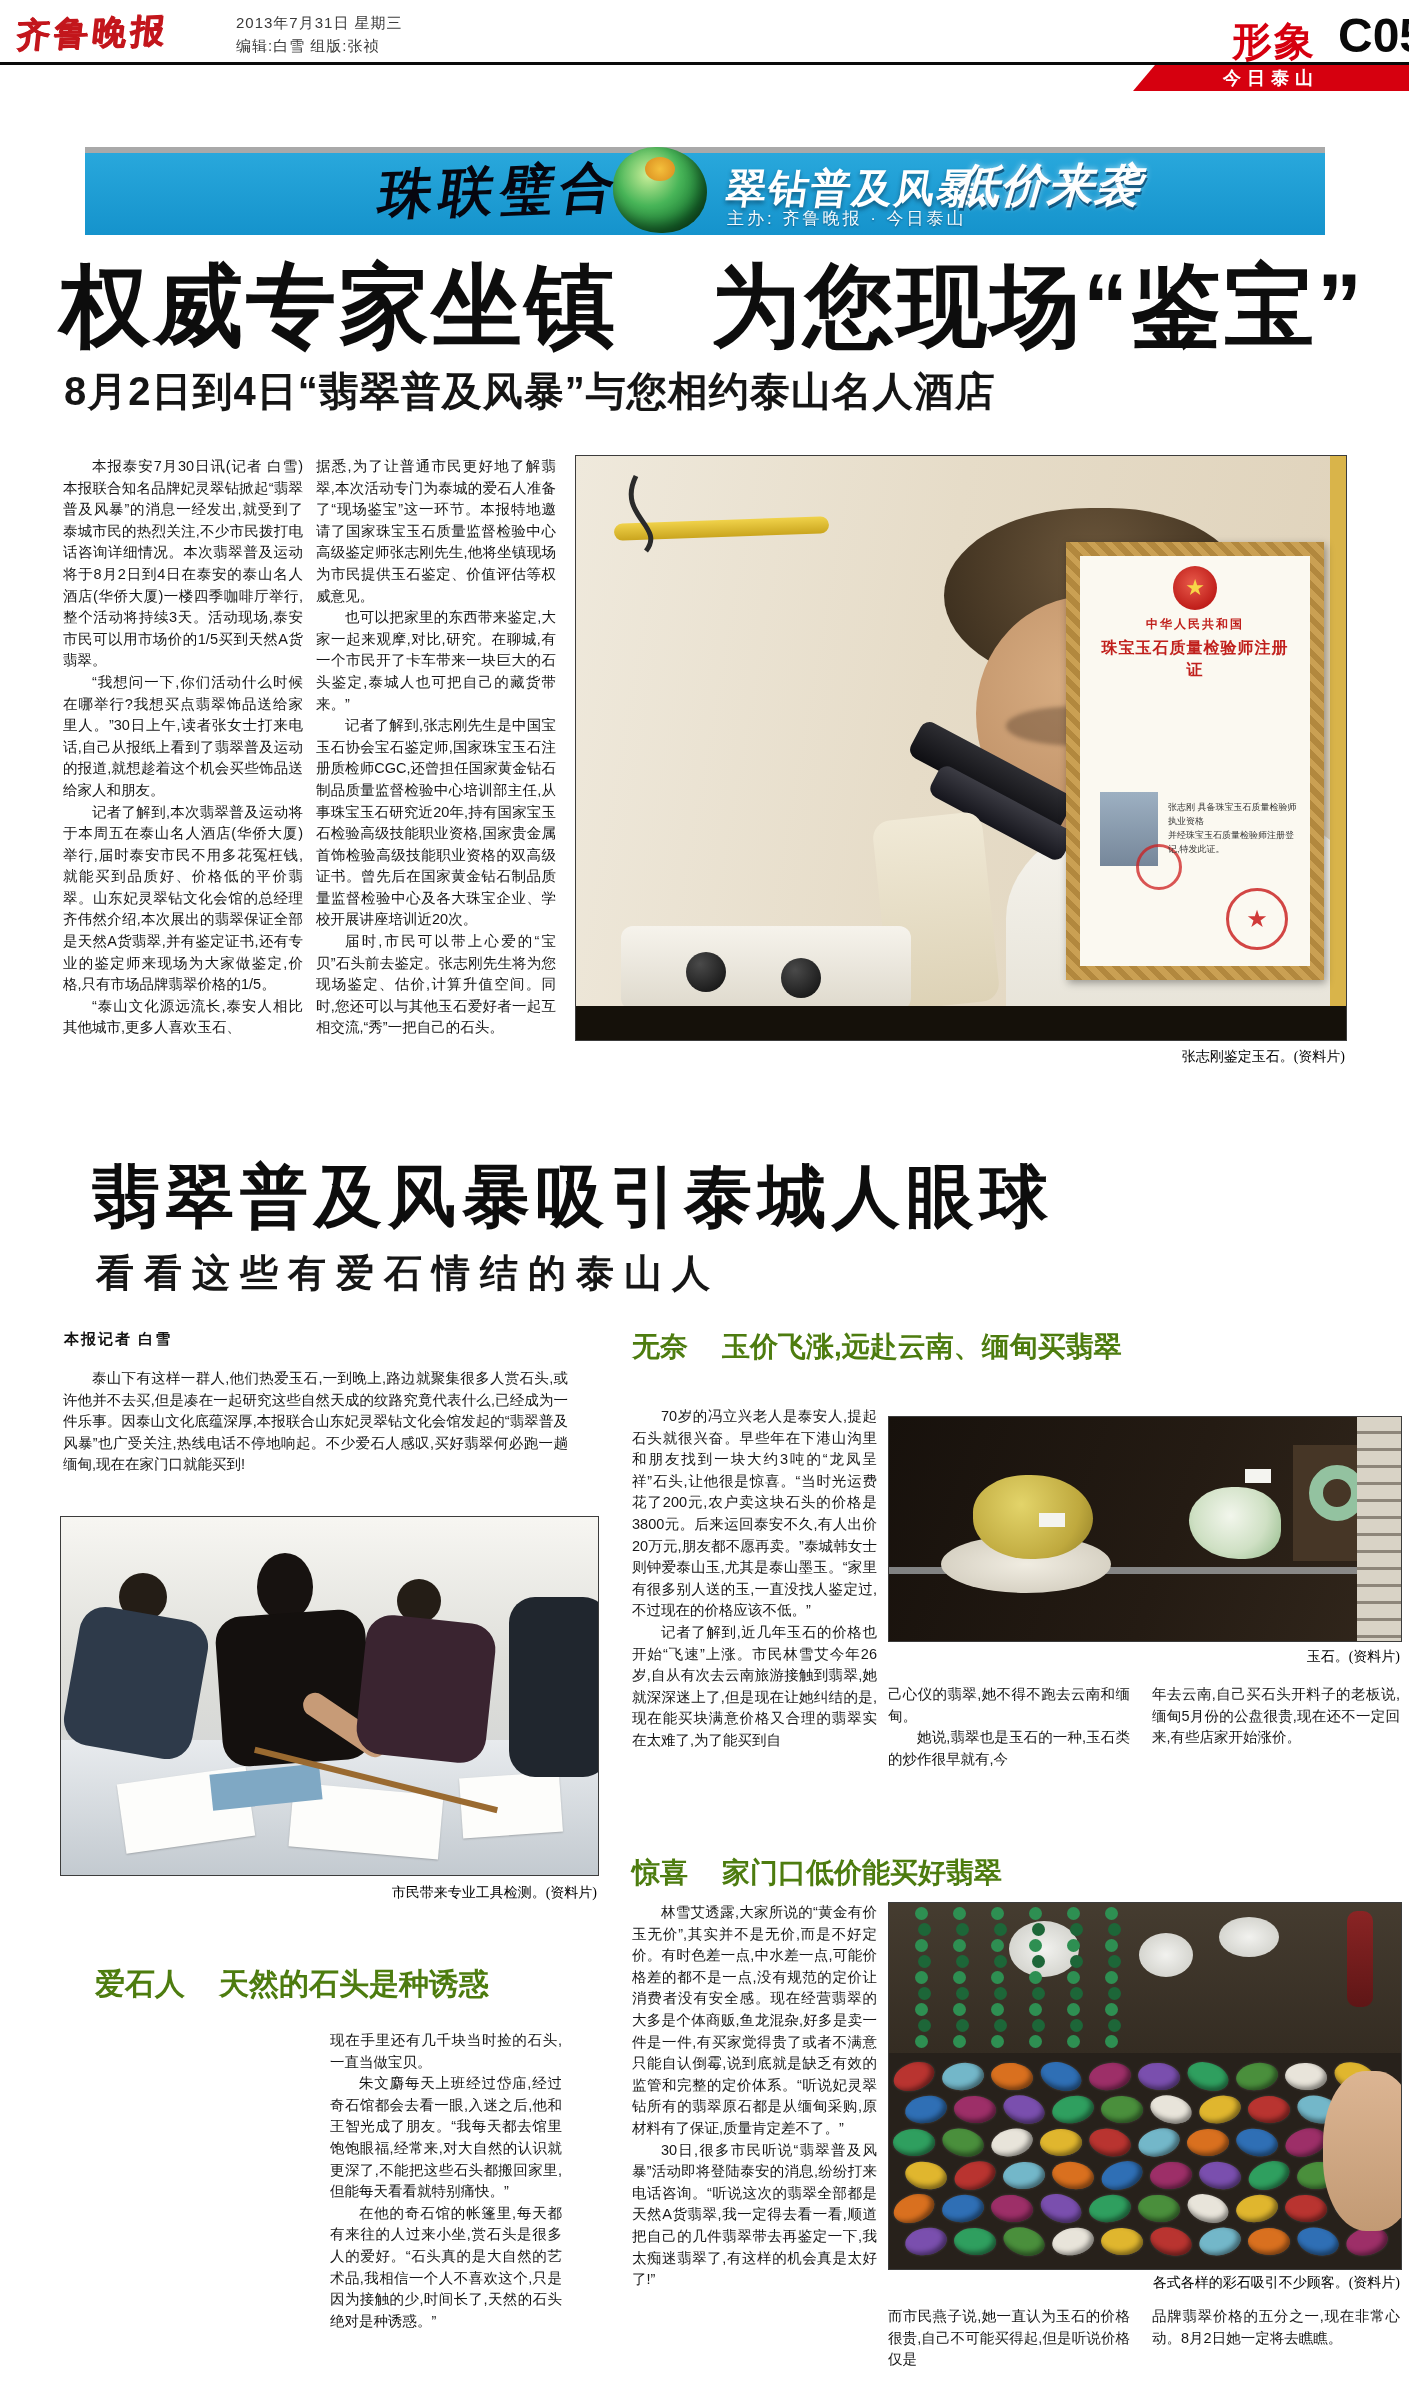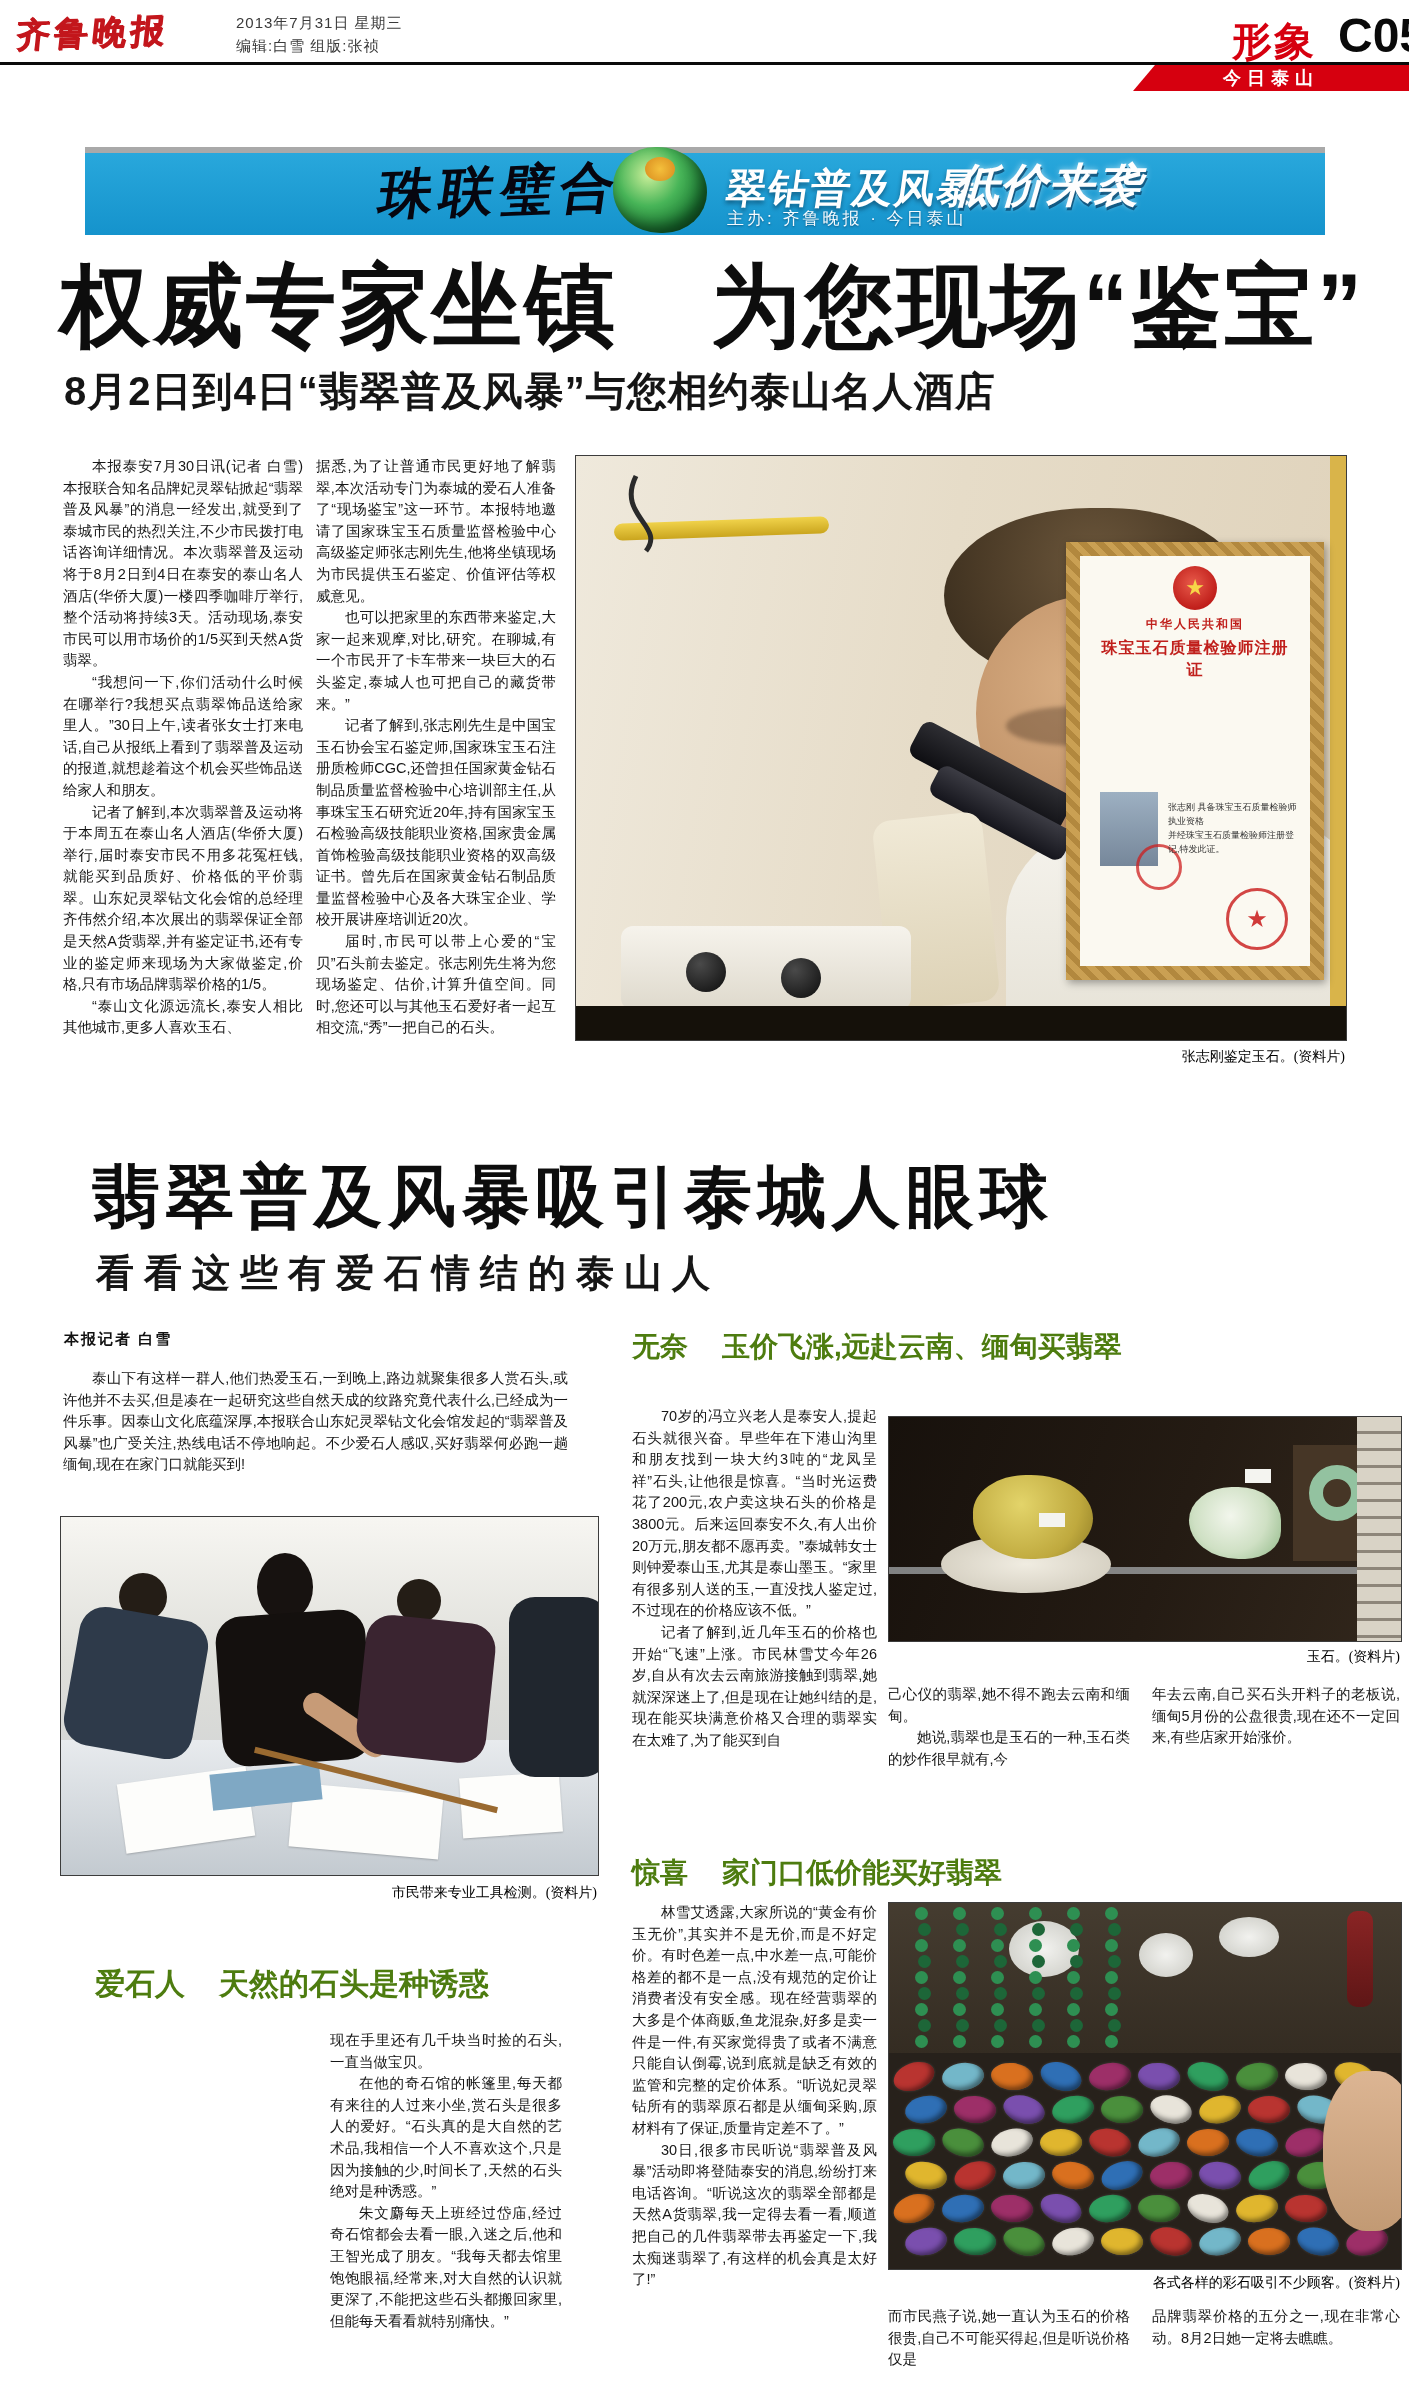--- a/index.html
+++ b/index.html
@@ -407,17 +407,17 @@
     </div>
   <div class="col cont" style="left:1152px;top:2306px;width:248px;">
       <p>品牌翡翠价格的五分之一,现在非常心动。8月2日她一定将去瞧瞧。</p>
     </div>
 
   <div class="sec-head" style="left:95px;top:1964px;font-size:30px;">
     <span class="tag">爱石人</span><span>天然的石头是种诱惑</span>
   </div>
   <div class="col cont" style="left:330px;top:2030px;width:232px;">
       <p>现在手里还有几千块当时捡的石头,一直当做宝贝。</p>
+      <p>朱文麝每天上班经过岱庙,经过奇石馆都会去看一眼,入迷之后,他和王智光成了朋友。“我每天都去馆里饱饱眼福,经常来,对大自然的认识就更深了,不能把这些石头都搬回家里,但能每天看看就特别痛快。”</p>
       <p>在他的奇石馆的帐篷里,每天都有来往的人过来小坐,赏石头是很多人的爱好。“石头真的是大自然的艺术品,我相信一个人不喜欢这个,只是因为接触的少,时间长了,天然的石头绝对是种诱惑。”</p>
-      <p>朱文麝每天上班经过岱庙,经过奇石馆都会去看一眼,入迷之后,他和王智光成了朋友。“我每天都去馆里饱饱眼福,经常来,对大自然的认识就更深了,不能把这些石头都搬回家里,但能每天看看就特别痛快。”</p>
     </div>
 
 </div>
 
 </body></html>

